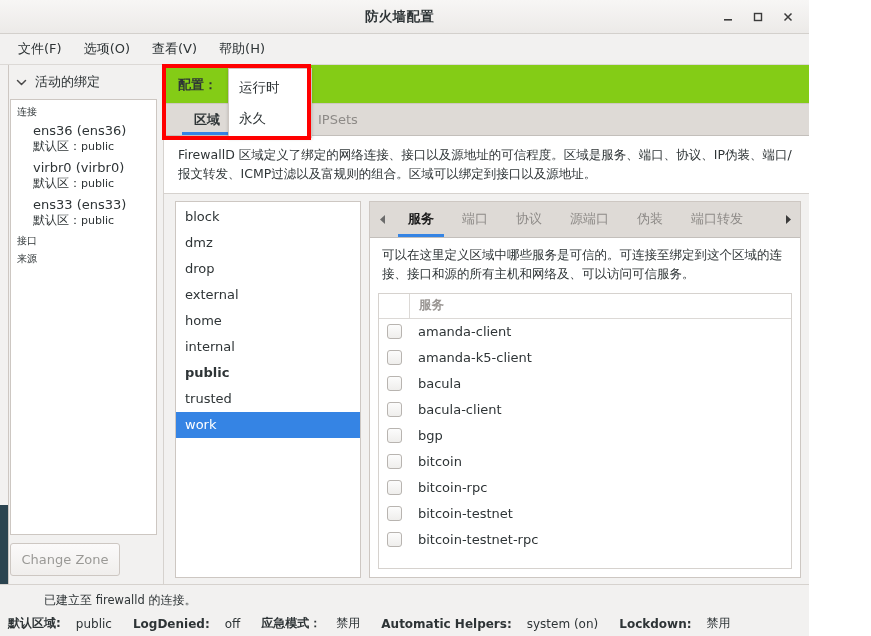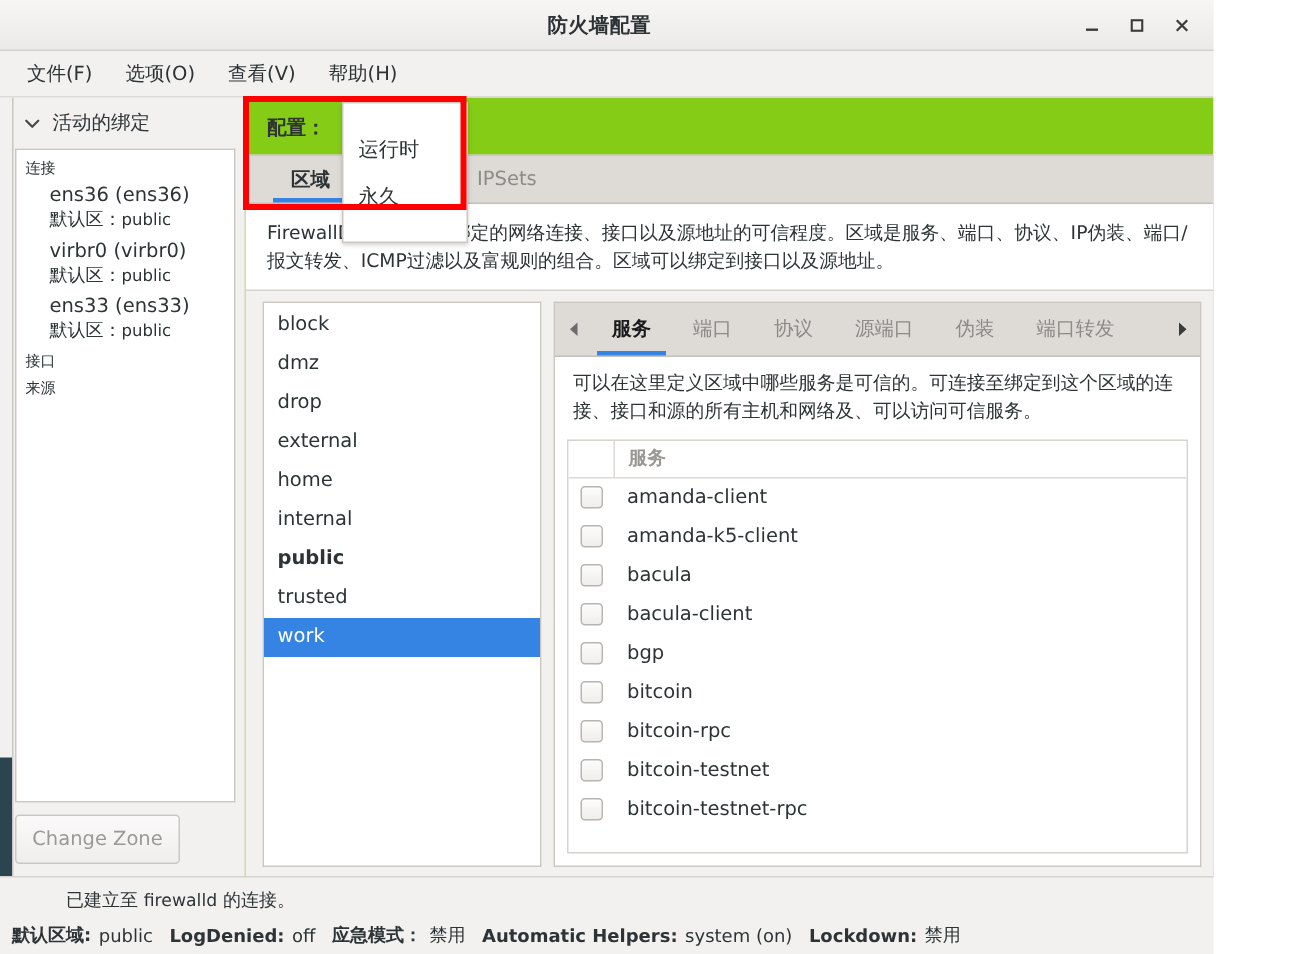--- a/index.html
+++ b/index.html
@@ -401,39 +401,39 @@
   .status-line1 {
     font-size: 12px;
     color: #2e3436;
     padding: 2px 0 6px 2px;
     margin-left: 36px;
   }
   .status-line1 .mono { font-size: 11.5px; }
   .status-line2 {
     display: flex;
     align-items: center;
-    gap: 5px;
+    gap: 15px;
     font-size: 12px;
     padding-left: 2px;
     flex-wrap: nowrap;
   }
   .st-key { font-weight: bold; color: #2e3436; }
   .st-val { color: #2e3436; margin-right: 6px; }
 
   
   .popup-menu {
     position: absolute;
     left: 228px;
     top: 68px;
     width: 82px;
     background: #ffffff;
     border: 1px solid #cdc7c2;
     box-shadow: 0 1px 3px rgba(0,0,0,0.18);
     z-index: 40;
-    padding: 15px 0;
+    padding: 3px 0;
   }
   .popup-item {
     height: 31px;
     display: flex;
     align-items: center;
     padding-left: 10px;
     font-size: 13.5px;
     color: #2e3436;
     cursor: default;
   }

